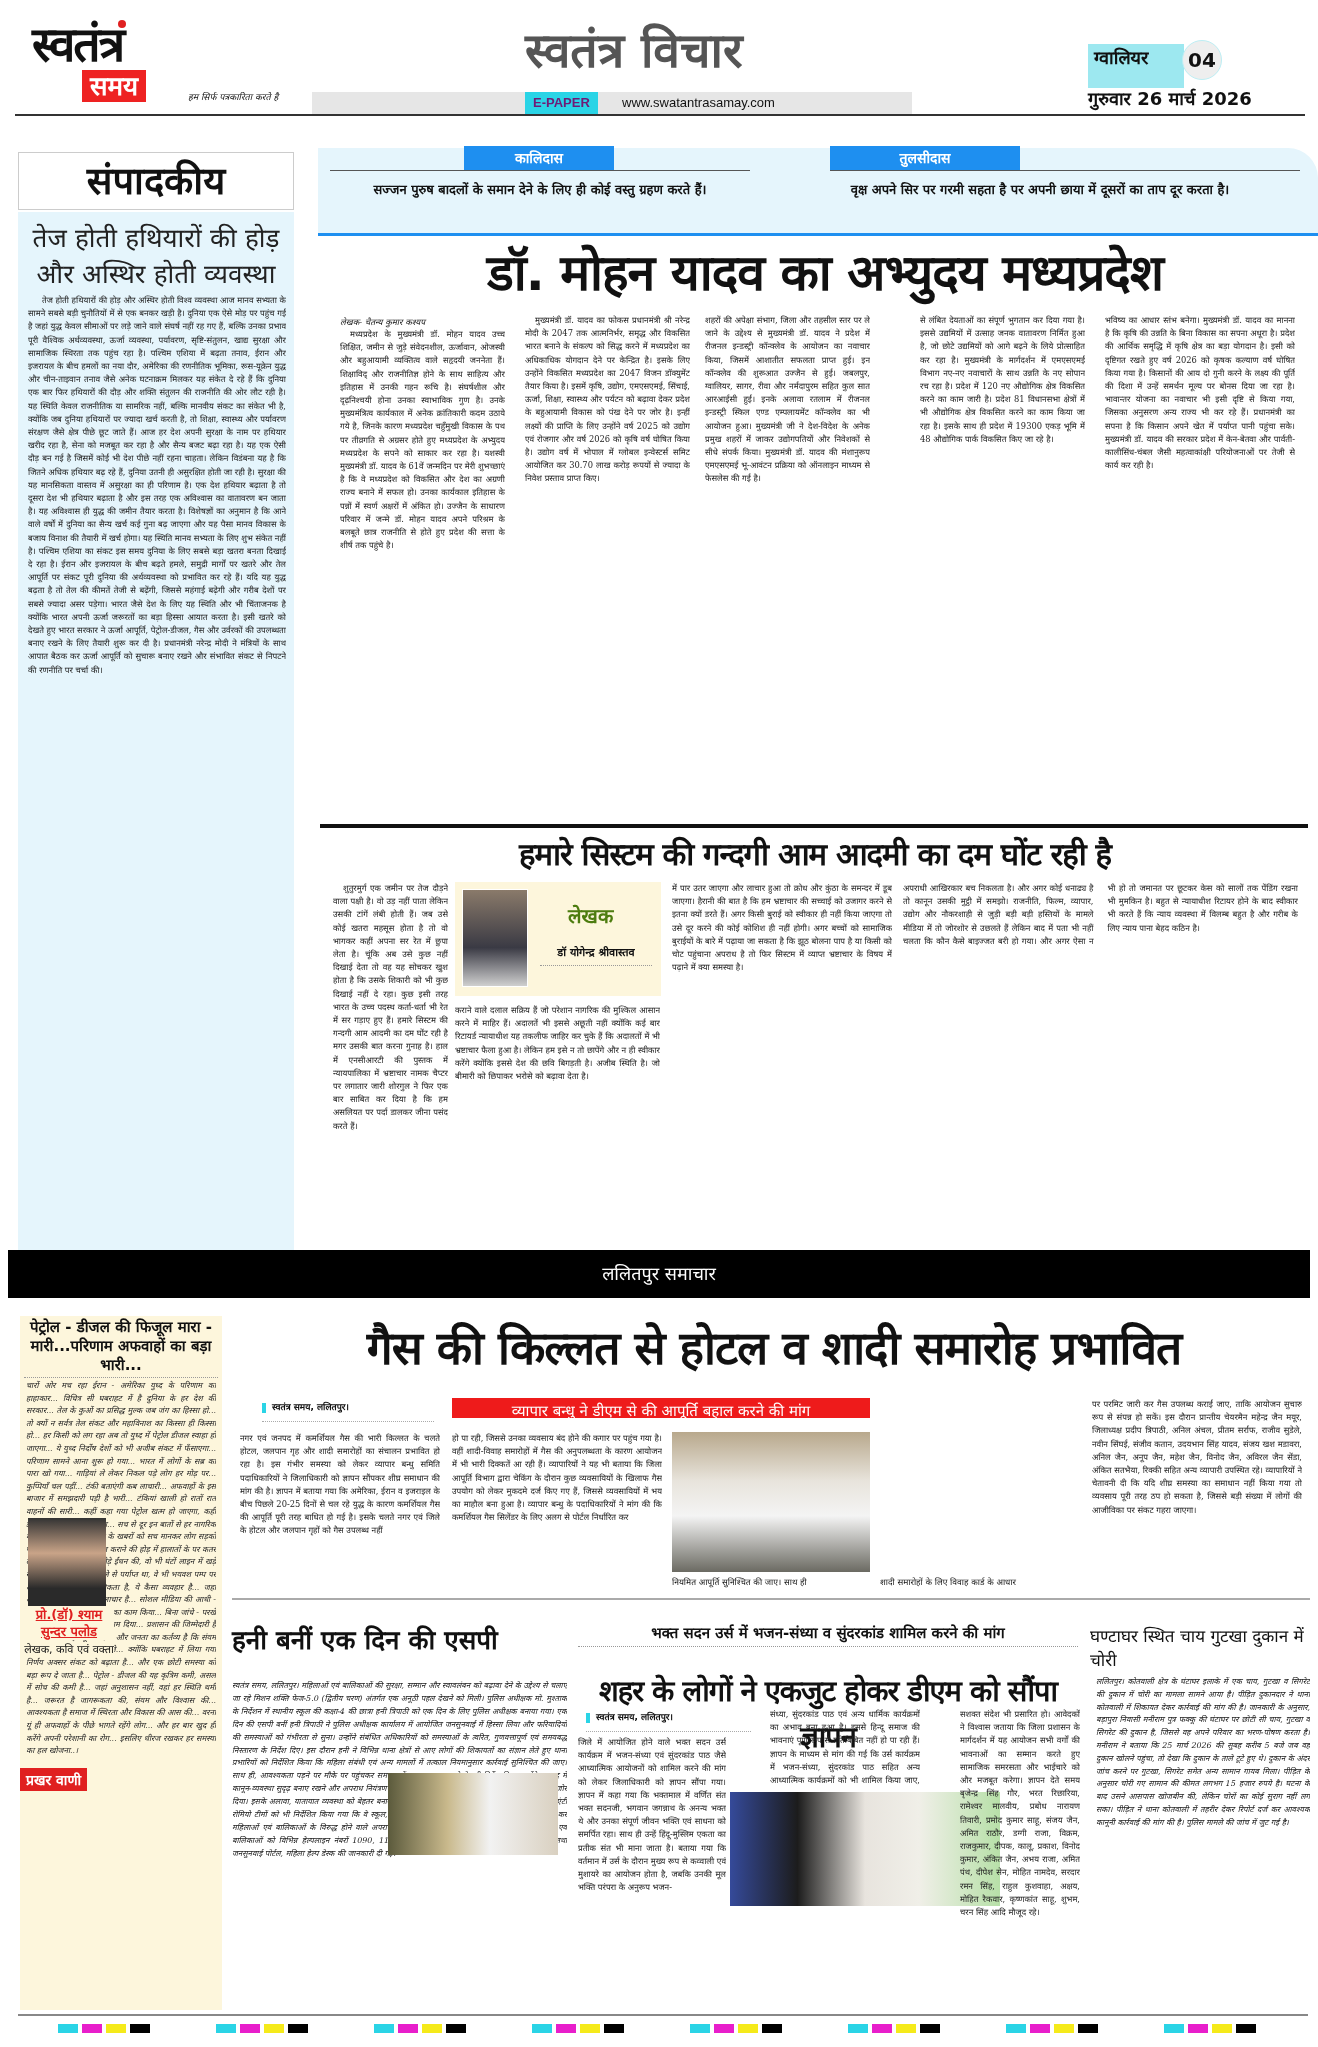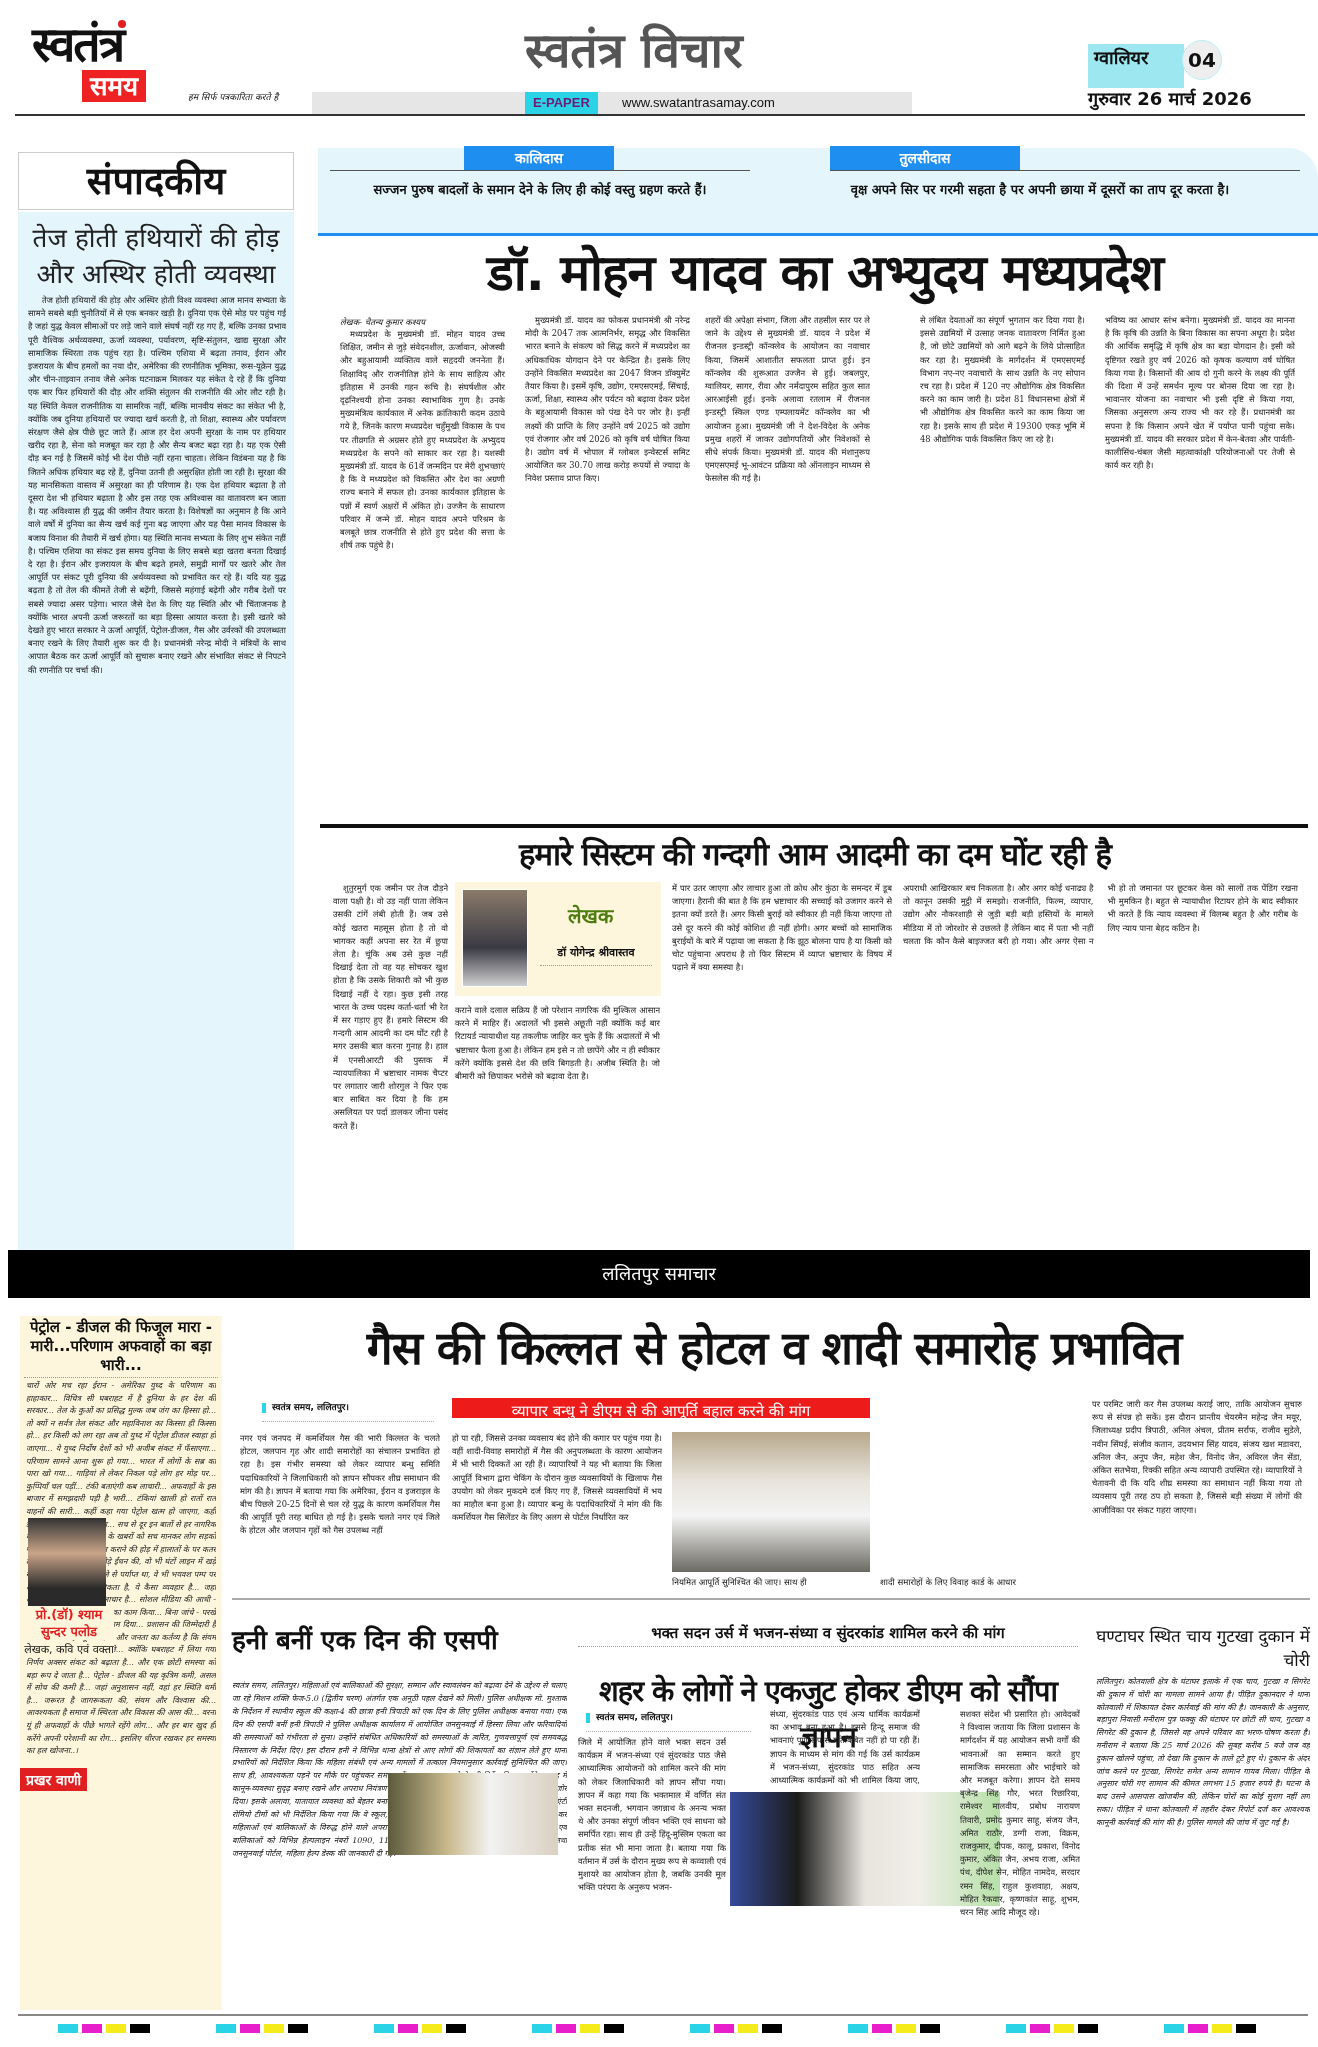--- a/index.html
+++ b/index.html
@@ -58,21 +58,21 @@
   .byline::before { content: ""; display: inline-block; width: 4px; height: 10px; background: #2ad4e6; margin-right: 6px; vertical-align: middle; }
   .red-banner { left: 452px; top: 1398px; width: 418px; height: 20px; background: #ee1b1b; color: #fff; text-align: center; font-size: 15px; line-height: 26px; }
   .photo1 { left: 672px; top: 1432px; width: 198px; height: 140px; background: linear-gradient(180deg, #b8a88c 0%, #e8e4dc 35%, #f4f4f4 60%, #6b6a62 100%); }
   .caption1 { left: 672px; top: 1576px; font-size: 8.5px; font-family: "DejaVu Serif", serif; }
 
   .hrgrey { height: 2px; background: #aaa; }
 
   .headline4 { left: 232px; top: 1618px; width: 100px; font-size: 26px; font-weight: 900; line-height: 44px; white-space: nowrap; }
   .kicker5 { left: 578px; top: 1620px; width: 500px; text-align: center; font-size: 15px; font-weight: 700; border-bottom: 1px dotted #999; line-height: 26px; }
   .headline5 { left: 578px; top: 1668px; width: 500px; text-align: center; font-size: 29px; font-weight: 900; line-height: 46px; letter-spacing: -1px; }
-  .headline6 { left: 1090px; top: 1624px; width: 220px; text-align: right; font-size: 17px; line-height: 24px; }
+  .headline6 { left: 1090px; top: 1624px; width: 220px; text-align: left; font-size: 17px; line-height: 24px; }
 
   .photo2 { left: 388px; top: 1773px; width: 170px; height: 82px; background: linear-gradient(90deg, #5b5a3c 0%, #c9b98c 35%, #f2f2f2 60%, #d9d0c0 100%); }
   .photo3 { left: 730px; top: 1792px; width: 270px; height: 114px; background: linear-gradient(90deg, #354a9a 0%, #1c1c1c 25%, #e8e4de 50%, #f0efe8 70%, #b7e0a8 100%); }
 
   .cmyk { top: 2024px; height: 9px; display: flex; gap: 4px; }
   .cmyk span { width: 20px; height: 9px; display: block; }
 </style>
 </head>
 <body>
 
@@ -120,21 +120,21 @@
 <div class="col bodytext" style="left:455px;top:1004px;width:205px;height:238px;">कराने वाले दलाल सक्रिय हैं जो परेशान नागरिक की मुश्किल आसान करने में माहिर हैं। अदालतें भी इससे अछूती नहीं क्योंकि कई बार रिटायर्ड न्यायाधीश यह तकलीफ जाहिर कर चुके हैं कि अदालतों में भी भ्रष्टाचार फैला हुआ है। लेकिन हम इसे न तो छापेंगे और न ही स्वीकार करेंगे क्योंकि इससे देश की छवि बिगड़ती है। अजीब स्थिति है। जो बीमारी को छिपाकर भरोसे को बढ़ावा देता है।</div>
 <div class="col bodytext" style="left:672px;top:882px;width:220px;height:360px;">में पार उतर जाएगा और लाचार हुआ तो क्रोध और कुंठा के समन्दर में डूब जाएगा। हैरानी की बात है कि हम भ्रष्टाचार की सच्चाई को उजागर करने से इतना क्यों डरते हैं। अगर किसी बुराई को स्वीकार ही नहीं किया जाएगा तो उसे दूर करने की कोई कोशिश ही नहीं होगी। अगर बच्चों को सामाजिक बुराईयों के बारे में पढ़ाया जा सकता है कि झूठ बोलना पाप है या किसी को चोट पहुंचाना अपराध है तो फिर सिस्टम में व्याप्त भ्रष्टाचार के विषय में पढ़ाने में क्या समस्या है।</div>
 <div class="col bodytext" style="left:903px;top:882px;width:395px;height:360px;column-count:2;column-gap:14px;">अपराधी आखिरकार बच निकलता है। और अगर कोई धनाढ्य है तो कानून उसकी मुट्ठी में समझो। राजनीति, फिल्म, व्यापार, उद्योग और नौकरशाही से जुड़ी बड़ी बड़ी हस्तियों के मामले मीडिया में तो जोरशोर से उछलते हैं लेकिन बाद में पता भी नहीं चलता कि कौन कैसे बाइज्जत बरी हो गया। और अगर ऐसा न भी हो तो जमानत पर छूटकर केस को सालों तक पेंडिंग रखना भी मुमकिन है। बहुत से न्यायाधीश रिटायर होने के बाद स्वीकार भी करते हैं कि न्याय व्यवस्था में विलम्ब बहुत है और गरीब के लिए न्याय पाना बेहद कठिन है।</div>
 
 <div class="abs section-bar">ललितपुर समाचार</div>
 
 <div class="abs side-panel"></div>
 <div class="abs side-head">पेट्रोल - डीजल की फिजूल मारा - मारी...परिणाम अफवाहों का बड़ा भारी...</div>
 <div class="abs bodytext ital" style="left:26px;top:1380px;width:190px;height:624px;font-size:8px;line-height:12.6px;">चारों ओर मच रहा ईरान - अमेरिका युध्द के परिणाम का हाहाकार... विचित्र सी घबराहट में है दुनिया के हर देश की सरकार... तेल के कुओं का प्रसिद्ध मुल्क जब जंग का हिस्सा हो... तो क्यों न सर्वत्र तेल संकट और महाविनाश का किस्सा ही किस्सा हो... हर किसी को लग रहा अब तो युध्द में पेट्रोल डीजल स्वाहा हो जाएगा... ये युध्द निर्दोष देशों को भी अजीब संकट में फँसाएगा... परिणाम सामने आना शुरू हो गया... भारत में लोगों के सब्र का पारा खो गया... गाड़ियां ले लेकर निकल पड़े लोग हर मोड़ पर... कुप्पियाँ चल पड़ीं... टंकी बताएंगी कब लाचारी... अफवाहों के इस बाजार में समझदारी पड़ी है भारी... टंकियां खाली हो रातों रात वाहनों की सारी... कहीं कहा गया पेट्रोल खत्म हो जाएगा, कहीं डीजल का संकट बताया गया... सच से दूर इन बातों से हर नागरिक को डराया गया... बिना पुष्टि के खबरों को सच मानकर लोग सड़कों पर उतर आए... टंकियां फुल कराने की होड़ में हालातों के पर कतर लाए... जिन्हें जरूरत थी थोड़े ईंधन की, वो भी घंटों लाइन में खड़े रहे... और जिनके पास पहले से पर्याप्त था, वे भी भयवश पम्प पर अड़े रहे... ये कैसी मानसिकता है, ये कैसा व्यवहार है... जहां अफवाह हावी और विवेक लाचार है... सोशल मीडिया की आधी - अधूरी सूचनाओं ने आग में घी का काम किया... बिना जांचे - परखे हर संदेश को सच मानने का नाम दिया... प्रशासन की जिम्मेदारी है कि समय पर सही सूचना दे... और जनता का कर्तव्य है कि संयम से हर स्थिति की जानकारी ले... क्योंकि घबराहट में लिया गया निर्णय अक्सर संकट को बढ़ाता है... और एक छोटी समस्या को बड़ा रूप दे जाता है... पेट्रोल - डीजल की यह कृत्रिम कमी, असल में सोच की कमी है... जहां अनुशासन नहीं, वहां हर स्थिति थमी है... जरूरत है जागरूकता की, संयम और विश्वास की... आवश्यकता है समाज में स्थिरता और विकास की आस की... वरना यूं ही अफवाहों के पीछे भागते रहेंगे लोग... और हर बार खुद ही करेंगे अपनी परेशानी का रोग... इसलिए धीरज रखकर हर समस्या का हल खोजना..।</div>
 <div class="abs side-photo"></div>
-<div class="abs side-author" style="background:#fdf6dc;">प्रो.(डॉ) श्याम सुन्दर पलोड</div>
+<div class="abs side-author" style="background:#fdf6dc;text-decoration:underline;">प्रो.(डॉ) श्याम सुन्दर पलोड</div>
 <div class="abs side-role" style="background:#fdf6dc;">लेखक, कवि एवं वक्ता</div>
 <div class="abs prakhar">प्रखर वाणी</div>
 
 <div class="abs headline3">गैस की किल्लत से होटल व शादी समारोह प्रभावित</div>
 <div class="abs byline" style="left:262px;top:1400px;width:172px;">स्वतंत्र समय, ललितपुर।</div>
 <div class="abs red-banner">व्यापार बन्धु ने डीएम से की आपूर्ति बहाल करने की मांग</div>
 <div class="col bodytext" style="left:240px;top:1432px;width:200px;height:160px;">नगर एवं जनपद में कमर्शियल गैस की भारी किल्लत के चलते होटल, जलपान गृह और शादी समारोहों का संचालन प्रभावित हो रहा है। इस गंभीर समस्या को लेकर व्यापार बन्धु समिति पदाधिकारियों ने जिलाधिकारी को ज्ञापन सौंपकर शीघ्र समाधान की मांग की है। ज्ञापन में बताया गया कि अमेरिका, ईरान व इजराइल के बीच पिछले 20-25 दिनों से चल रहे युद्ध के कारण कमर्शियल गैस की आपूर्ति पूरी तरह बाधित हो गई है। इसके चलते नगर एवं जिले के होटल और जलपान गृहों को गैस उपलब्ध नहीं</div>
 <div class="col bodytext" style="left:452px;top:1432px;width:210px;height:160px;">हो पा रही, जिससे उनका व्यवसाय बंद होने की कगार पर पहुंच गया है। वहीं शादी-विवाह समारोहों में गैस की अनुपलब्धता के कारण आयोजन में भी भारी दिक्कतें आ रही हैं। व्यापारियों ने यह भी बताया कि जिला आपूर्ति विभाग द्वारा चेकिंग के दौरान कुछ व्यवसायियों के खिलाफ गैस उपयोग को लेकर मुकदमे दर्ज किए गए हैं, जिससे व्यवसायियों में भय का माहौल बना हुआ है। व्यापार बन्धु के पदाधिकारियों ने मांग की कि कमर्शियल गैस सिलेंडर के लिए अलग से पोर्टल निर्धारित कर</div>
 <div class="abs photo1"></div>
 <div class="abs caption1"><span>नियमित आपूर्ति सुनिश्चित की जाए। साथ ही</span></div>

